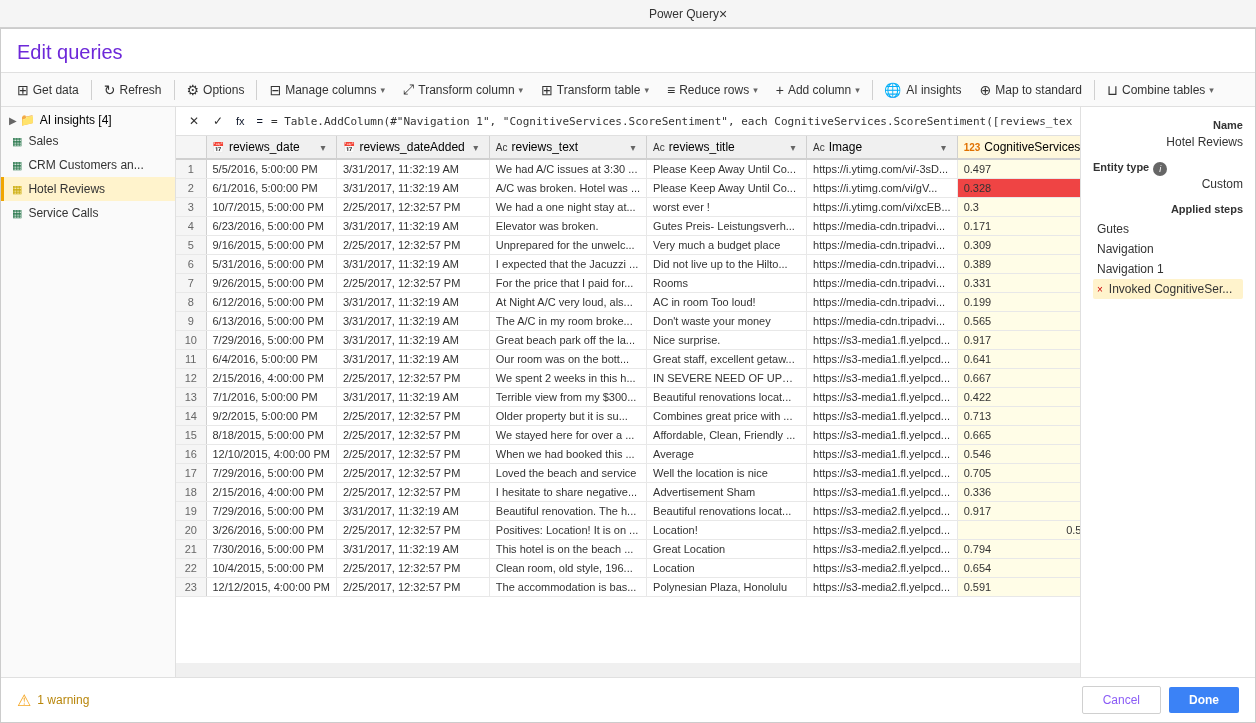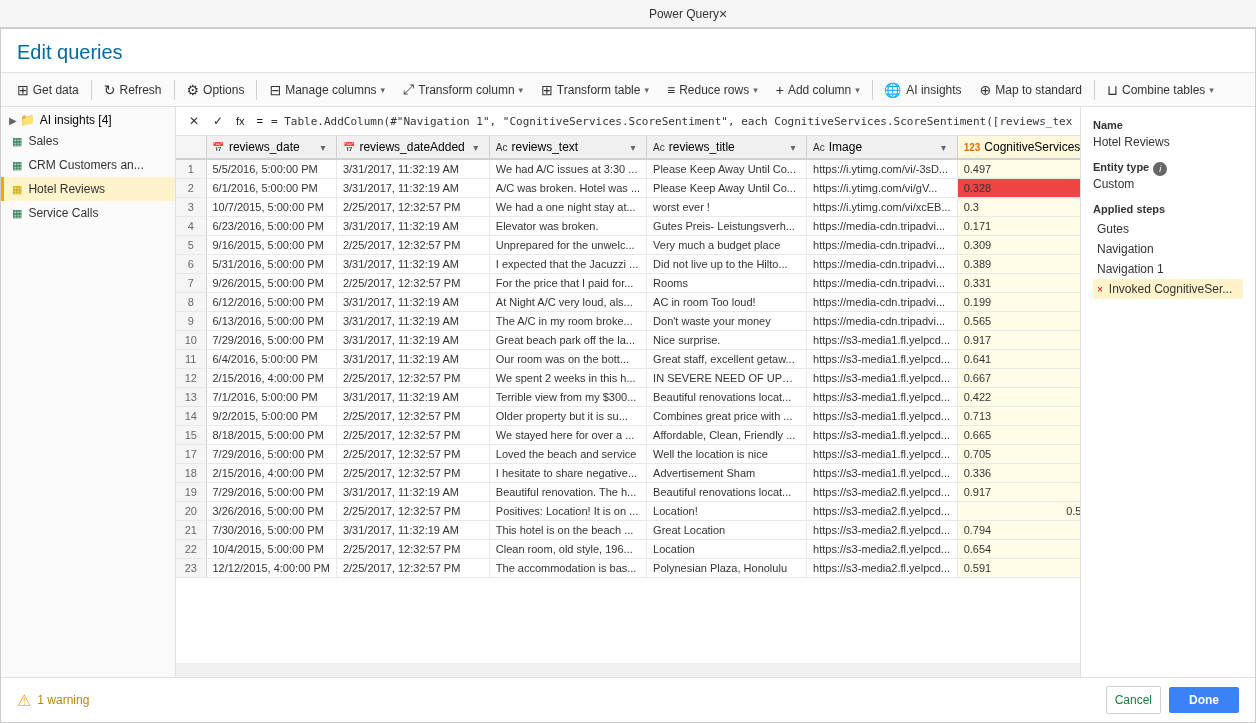--- a/index.html
+++ b/index.html
@@ -22,21 +22,21 @@
       flex: 1;
       display: flex;
       flex-direction: column;
       border: 1px solid #ccc;
     }
     
     .window-header {
       padding: 12px 16px 8px;
       border-bottom: 1px solid #e0e0e0;
     }
-    .window-title { font-size: 20px; font-weight: 300; color: #0369a1; }
+    .window-title { font-size: 20px; font-weight: 300; color: #6d28d9; }
     
     .toolbar {
       display: flex;
       align-items: center;
       padding: 4px 8px;
       border-bottom: 1px solid #e0e0e0;
       background: #fafafa;
       gap: 2px;
       flex-wrap: nowrap;
     }
@@ -177,20 +177,21 @@
     }
     
     .right-panel {
       width: 175px;
       border-left: 1px solid #e0e0e0;
       padding: 12px;
       display: flex;
       flex-direction: column;
       gap: 12px;
       background: white;
+      text-align: right;
     }
     
     .panel-section-title { font-size: 11px; font-weight: 600; color: #333; margin-bottom: 4px; }
     .panel-value { font-size: 12px; color: #333; }
     
     .steps-list { list-style: none; margin-top: 4px; }
     .step-item {
       display: flex;
       align-items: center;
       gap: 4px;
@@ -218,26 +219,26 @@
       display: flex;
       align-items: center;
       gap: 6px;
       margin-right: auto;
       color: #b8860b;
       font-size: 12px;
     }
     .warning-icon { color: #f5a623; font-size: 16px; }
     
     .btn-cancel {
-      padding: 6px 8px;
+      padding: 6px 20px;
       border: 1px solid #d0d0d0;
       background: white;
       cursor: pointer;
       font-size: 12px;
-      color: #15803d;
+      color: #8b5cf6;
       border-radius: 2px;
     }
     
     .btn-done {
       padding: 6px 20px;
       border: none;
       background: #3b82f6;
       cursor: pointer;
       font-size: 12px;
       color: white;
@@ -548,20 +549,29 @@
               <tr>
                 <td class="row-num">15</td>
                 <td>8/18/2015, 5:00:00 PM</td>
                 <td>2/25/2017, 12:32:57 PM</td>
                 <td>We stayed here for over a ...</td>
                 <td>Affordable, Clean, Friendly ...</td>
                 <td>https://s3-media1.fl.yelpcd...</td>
                 <td style="background: rgb(255, 253, 231);">0.665</td>
               </tr>
               <tr>
+                <td class="row-num">16</td>
+                <td>12/10/2015, 4:00:00 PM</td>
+                <td>2/25/2017, 12:32:57 PM</td>
+                <td>When we had booked this ...</td>
+                <td>Average</td>
+                <td>https://s3-media1.fl.yelpcd...</td>
+                <td style="background: rgb(255, 253, 231);">0.546</td>
+              </tr>
+              <tr>
                 <td class="row-num">17</td>
                 <td>7/29/2016, 5:00:00 PM</td>
                 <td>2/25/2017, 12:32:57 PM</td>
                 <td>Loved the beach and service</td>
                 <td>Well the location is nice</td>
                 <td>https://s3-media1.fl.yelpcd...</td>
                 <td style="background: rgb(255, 253, 231);">0.705</td>
               </tr>
               <tr>
                 <td class="row-num">18</td>

